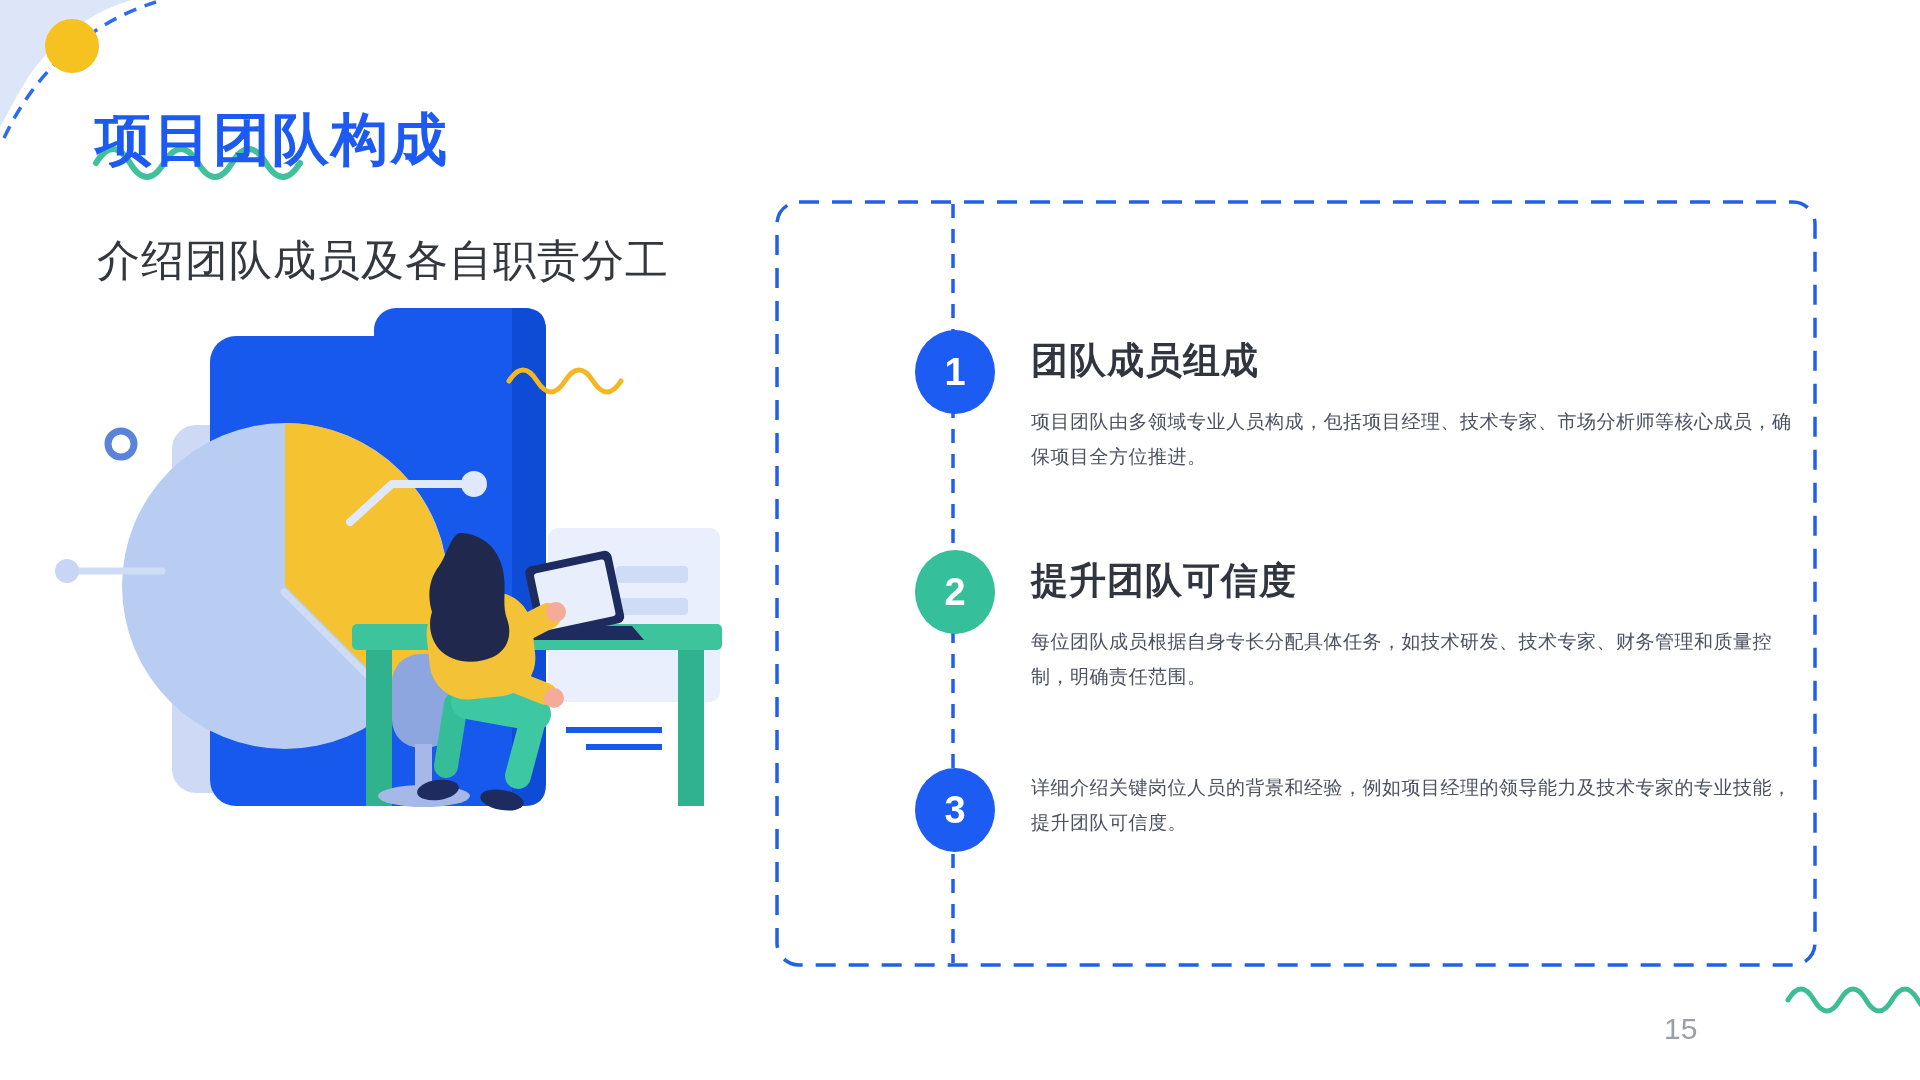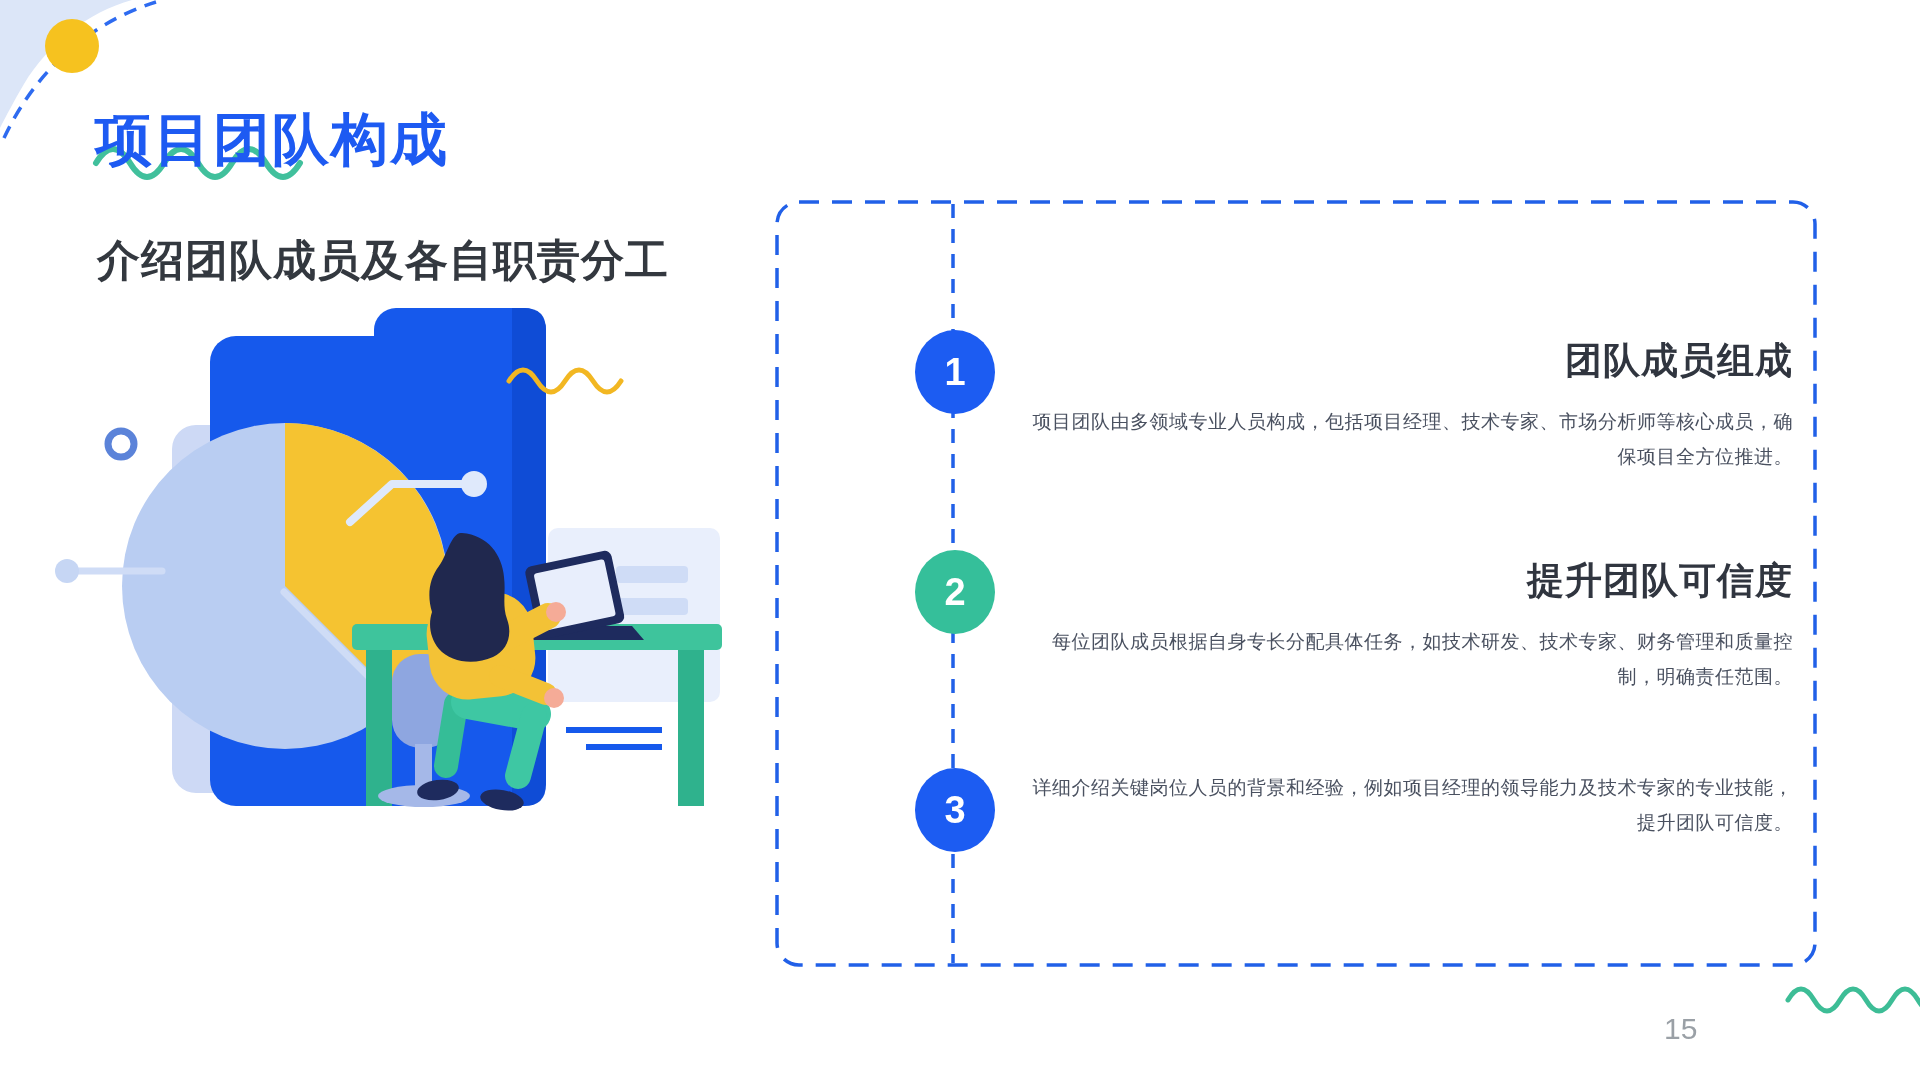--- a/index.html
+++ b/index.html
@@ -1,29 +1,29 @@
 <!DOCTYPE html>
 <html><head>
 <meta charset="utf-8">
 <style>
   html,body{margin:0;padding:0;background:#ffffff;}
   body{font-family:"Liberation Sans","DejaVu Sans",sans-serif;}
   .stage{position:relative;width:1920px;height:1080px;background:#ffffff;overflow:hidden;}
   .deco-svg{position:absolute;left:0;top:0;width:1920px;height:1080px;z-index:1;}
   .slide-title{position:absolute;left:95px;top:64px;font-size:57px;font-weight:800;color:#1d5af2;letter-spacing:2px;z-index:3;}
-  .slide-subtitle{position:absolute;left:97px;top:196px;font-size:43px;font-weight:700;color:#33383f;letter-spacing:1px;z-index:3;}
+  .slide-subtitle{position:absolute;left:97px;top:196px;font-size:43px;font-weight:400;color:#33383f;letter-spacing:1px;z-index:3;}
   .item{position:absolute;left:915px;width:905px;display:flex;align-items:flex-start;z-index:3;}
   .item-1{top:330px;}
   .item-2{top:550px;}
   .item-3{top:768px;}
   .badge{flex:0 0 80px;width:80px;height:84px;border-radius:50%;display:flex;align-items:center;justify-content:center;
          color:#ffffff;font-size:38px;font-weight:700;margin-right:36px;}
   .badge-blue{background:#1c5cf2;}
   .badge-teal{background:#35bf9a;}
-  .item-text{padding-top:2px;text-align:right;}
+  .item-text{padding-top:2px;}
   .item-heading{font-size:37px;font-weight:700;color:#30353f;margin:4px 0 18px 0;letter-spacing:1px;}
   .item-body{font-size:19px;line-height:35px;color:#4a5160;width:762px;letter-spacing:0.5px;}
   .page-number{position:absolute;left:1664px;top:1012px;font-size:30px;color:#9aa0a6;z-index:3;}
 </style>
 </head>
 <body>
 
 <div class="stage">
 
   <svg class="deco-svg" viewBox="0 0 1920 1080">

